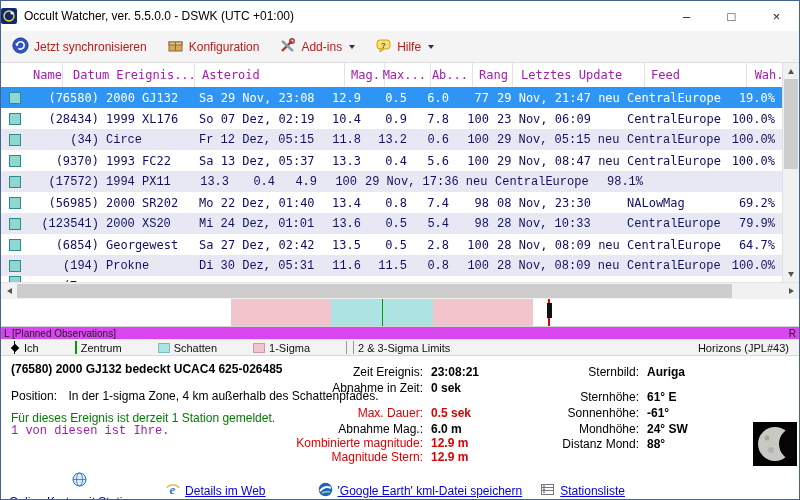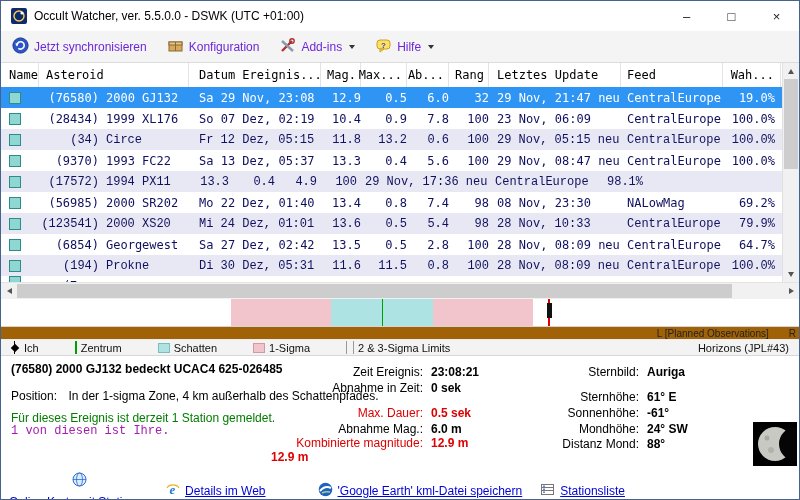--- a/index.html
+++ b/index.html
@@ -3,38 +3,38 @@
 <meta charset="utf-8">
 <style>
   * { margin:0; padding:0; box-sizing:border-box; }
   html,body { width:800px; height:500px; }
   body { font-family:"Liberation Sans", sans-serif; cursor:default; }
 
   .window { width:800px; height:500px; border:1px solid #46638f; background:#fff;
             display:flex; flex-direction:column; position:relative; overflow:hidden; }
 
   
-  .titlebar { flex:0 0 30px; display:flex; align-items:center; padding-left:0; background:#fff;margin-left:10px; }
+  .titlebar { flex:0 0 30px; display:flex; align-items:center; padding-left:0; background:#fff; }
   .app-icon { display:flex; margin-right:7px; }
   .title-text { font-size:12px; color:#000; white-space:nowrap; }
   .win-controls { margin-left:auto; display:flex; height:100%; }
   .winbtn { width:45px; height:100%; display:flex; align-items:center; justify-content:center;
             font-size:13px; color:#222; }
 
   
   .toolbar { flex:0 0 32px; background:#f4f4f4; border-bottom:1px solid #dcdcdc;
              display:flex; align-items:center; padding:0 4px; gap:6px; }
-  .tbtn { display:flex; align-items:center; gap:5px; font-size:12px; color:#6d28d9; padding:4px 7px; }
+  .tbtn { display:flex; align-items:center; gap:5px; font-size:12px; color:#b91c1c; padding:4px 7px; }
   .caret { width:0; height:0; border-left:3.5px solid transparent; border-right:3.5px solid transparent;
            border-top:4px solid #333; margin-left:2px; }
 
   
   .table-area { flex:0 0 198px; display:flex; }
   .table-main { width:781px; font-family:"DejaVu Sans Mono", monospace; font-size:12px; overflow:hidden; }
-  .thead { height:24px; display:flex; color:#000000; background:#fff; }
+  .thead { height:24px; display:flex; color:#a21caf; background:#fff;padding-left:24px; }
   .hcell { display:flex; align-items:center; border-right:1px solid #e3e3e3; height:100%; white-space:nowrap; }
   .h-right { justify-content:flex-end; padding-right:4px; }
   .row { height:21px; display:flex; align-items:center; color:#101060; white-space:nowrap; background:#fff; }
   .row.alt { background:#e8e8f4;font-family:Liberation Mono, monospace; }
   .row.selected { background:#2e95f5; color:#fff; }
   .row.partial { height:6px; overflow:hidden; align-items:flex-start; }
   .row.partial > span { line-height:21px; }
   .c-icon { width:38px; display:flex; align-items:center; padding-left:8px; flex:0 0 38px; }
   .tick  { width:12px; height:12px; background:#8fd8d2; border:1px solid #2e8b8b; }
   .c-num  { width:60px;  text-align:right; flex:0 0 60px; }
@@ -64,22 +64,22 @@
   .tri-right { width:0;height:0;border-top:3.5px solid transparent;border-bottom:3.5px solid transparent;border-left:5px solid #555; }
 
   
   .chart { flex:0 0 28px; position:relative; background:#fff; border-bottom:1px solid #d5d5d5; }
   .band { position:absolute; top:0; bottom:0; z-index:1; }
   .centerline { position:absolute; top:0; bottom:0; width:1px; background:#00a000; z-index:2; }
   .station-marker { position:absolute; top:0; bottom:0; width:0; z-index:3; }
   .station-marker::before { content:""; position:absolute; left:-1px; top:0; bottom:0; width:2px; background:#e00000; }
   .station-marker::after  { content:""; position:absolute; left:-2.5px; top:4px; width:5px; height:15px; background:#111; }
 
-  .planned { flex:0 0 13px; display:flex; justify-content:flex-end; align-items:center;
-             font-size:10px; padding:0 3px; color:#222; border-bottom:1px solid #ececec; background:#a16207;gap:20px; }
+  .planned { flex:0 0 13px; display:flex; justify-content:space-between; align-items:center;
+             font-size:10px; padding:0 3px; color:#222; border-bottom:1px solid #ececec; background:#d946ef; }
 
   
   .legend { flex:0 0 16px; background:#f3f3f3; border-bottom:1px solid #d8d8d8;
             display:flex; align-items:center; font-size:11px; color:#111; padding:0 8px; }
   .litem { display:flex; align-items:center; gap:4px; margin-right:36px; }
   .lsource { margin-left:auto; margin-right:2px; }
   .icon-station { width:11px; height:13px; position:relative; }
   .icon-station::before { content:""; position:absolute; left:5px; top:0; bottom:0; width:1px; background:#000; }
   .icon-station::after  { content:""; position:absolute; left:2.5px; top:3.5px; width:6px; height:6px; background:#000; transform:rotate(45deg); }
   .icon-center { width:2px; height:13px; background:#00a000; }
@@ -165,42 +165,42 @@
           </svg></span>
       <span>Hilfe</span>
       <span class="caret"></span>
     </span>
   </div>
 
   <div class="table-area">
     <div class="table-main">
       <div class="thead">
         <span class="hcell h-name">Name</span>
+        <span class="hcell c-dt">Datum Ereignis...</span>
         <span class="hcell h-asteroid">Asteroid</span>
-        <span class="hcell c-dt">Datum Ereignis...</span>
         <span class="hcell c-mag h-right">Mag.</span>
         <span class="hcell c-max h-right">Max...</span>
         <span class="hcell c-ab h-right">Ab...</span>
         <span class="hcell c-rang h-right">Rang</span>
         <span class="hcell c-upd">Letztes Update</span>
         <span class="hcell c-feed">Feed</span>
         <span class="hcell c-wah h-right">Wah...</span>
       </div>
       <div class="tbody">
           <div class="row selected">
     <span class="c-icon">
               <span class="tick"></span>
             </span>
     <span class="c-num">(76580)</span>
     <span class="c-name">2000 GJ132</span>
     <span class="c-dt">Sa 29 Nov, 23:08</span>
     <span class="c-mag">12.9</span>
     <span class="c-max">0.5</span>
     <span class="c-ab">6.0</span>
-    <span class="c-rang">32</span>
+    <span class="c-rang">77</span>
     <span class="c-upd">29 Nov, 21:47 neu</span>
     <span class="c-feed">CentralEurope</span>
     <span class="c-wah">19.0%</span>
   </div>
           <div class="row">
     <span class="c-icon">
               <span class="tick"></span>
             </span>
     <span class="c-num">(28434)</span>
     <span class="c-name">1999 XL176</span>
@@ -419,20 +419,21 @@
       </div>
     <div class="kv kv2" style="top:66px">
         <span class="lbl">Abnahme Mag.:</span>
         <span class="val">6.0 m</span>
       </div>
     <div class="kv kv2" style="top:80px">
         <span class="lbl red">Kombinierte magnitude:</span>
         <span class="val red">12.9 m</span>
       </div>
     <div class="kv kv2" style="top:94px">
+        <span class="lbl red">Magnitude Stern:</span>
         <span class="val red">12.9 m</span>
       </div>
 
     <div class="kv kv3" style="top:9px">
         <span class="lbl">Sternbild:</span>
         <span class="val">Auriga</span>
       </div>
     <div class="kv kv3" style="top:34px">
         <span class="lbl">Sternhöhe:</span>
         <span class="val">61° E</span>

